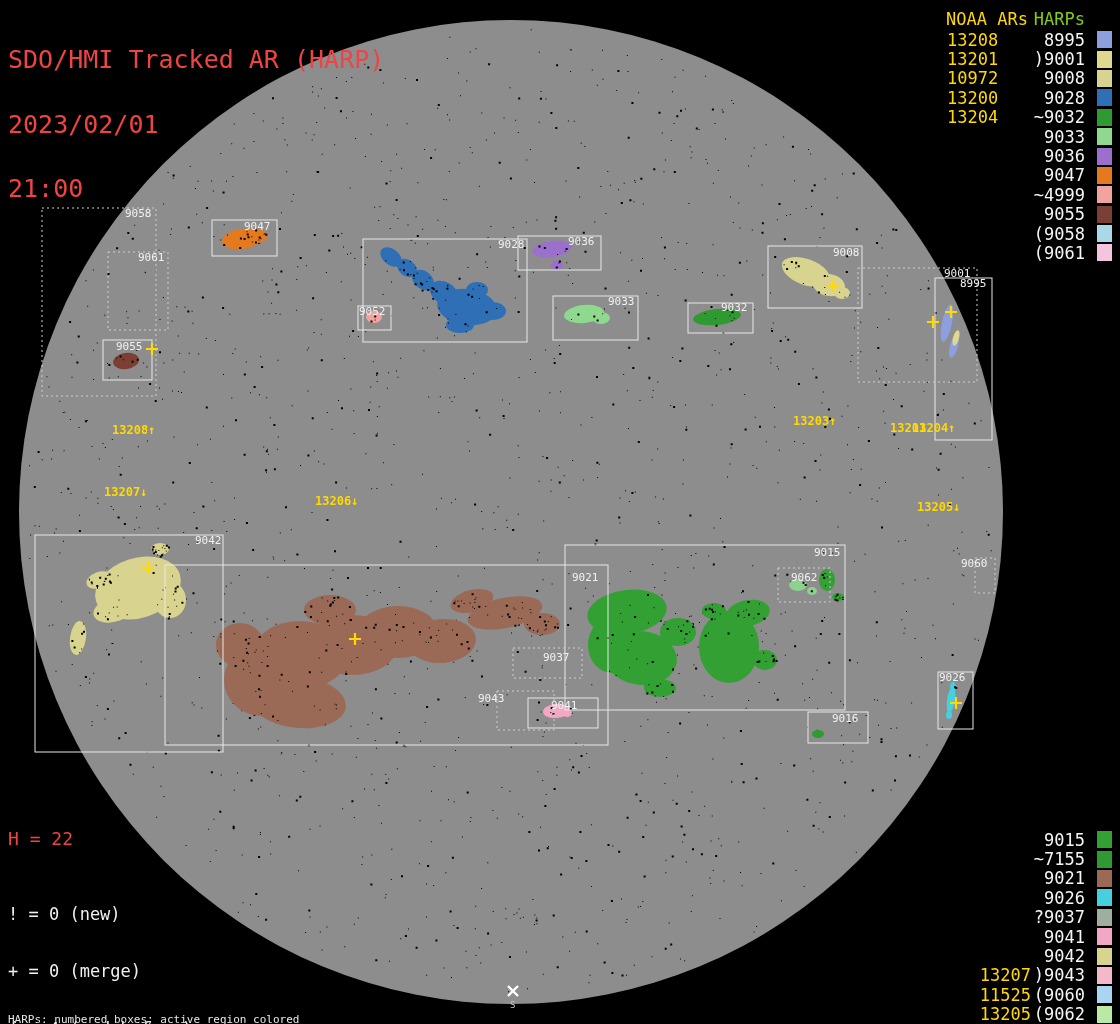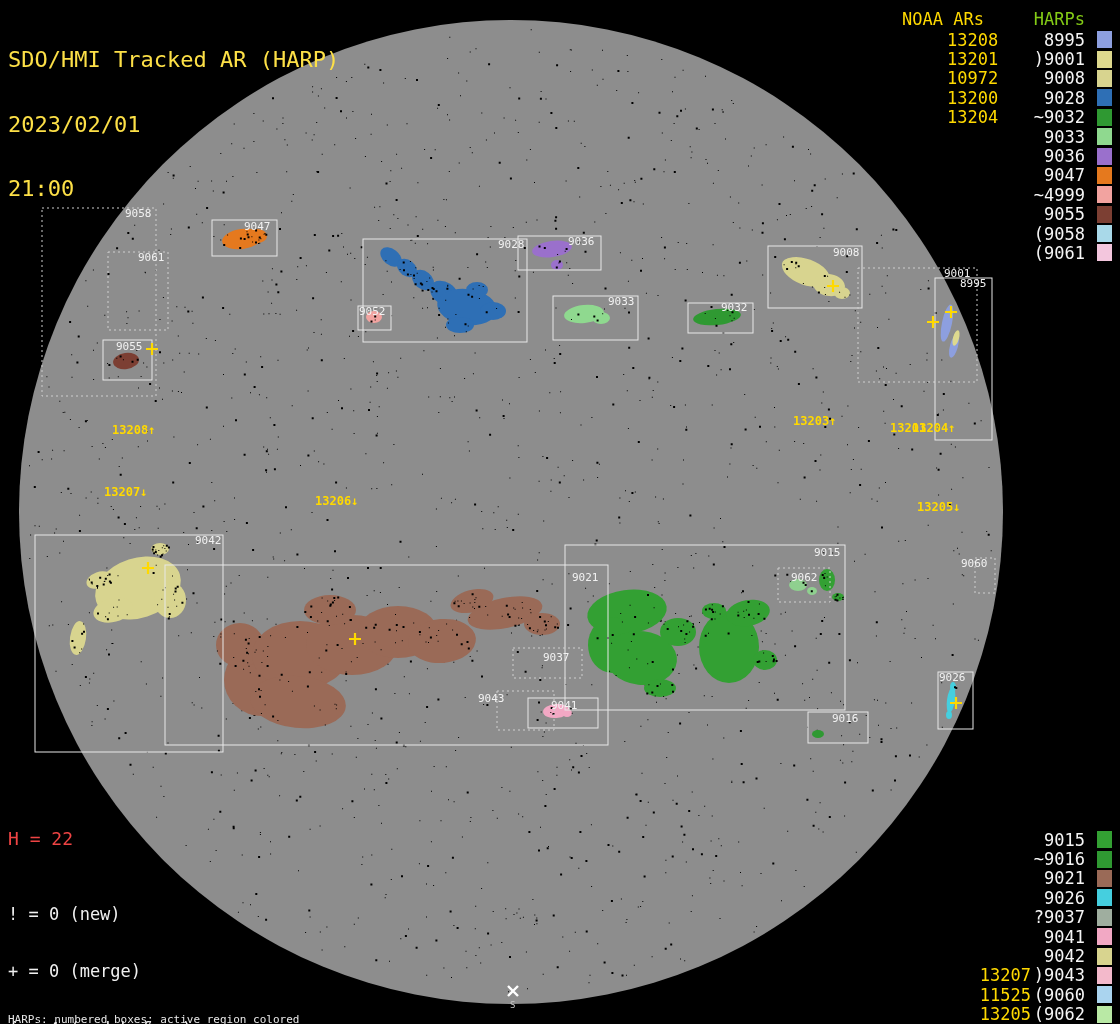--- a/index.html
+++ b/index.html
@@ -1,25 +1,25 @@
 <!DOCTYPE html>
 <html><head>
 <meta charset="utf-8">
 <style>
   html,body{margin:0;padding:0;background:#000;}
   #stage{position:relative;width:1120px;height:1024px;background:#000;overflow:hidden;
          font-family:"DejaVu Sans Mono",monospace;}
   svg{position:absolute;left:0;top:0;}
   svg text{font-family:"DejaVu Sans Mono",monospace;}
-  #title{position:absolute;left:8px;top:6px;font-size:22px;line-height:21.5px;color:#fde047;white-space:pre;}
+  #title{position:absolute;left:8px;top:6px;font-size:25px;line-height:21.5px;color:#ef4444;white-space:pre;}
   .legend{position:absolute;left:902px;width:210px;font-size:17px;}
   #legend-top{top:8px;}
   #legend-bottom{top:830px;}
   .lhead{display:flex;height:22px;align-items:center;}
-  .h-noaa{width:100px;color:#ffd900;}
+  .h-noaa{width:100px;color:#ffd900;margin-left:44px;}
   .h-harp{flex:1;text-align:right;padding-right:27px;color:#84cc16;}
   .lrow{display:flex;align-items:center;height:19.4px;margin-left:45px;}
   .lrow .noaa{width:84px;color:#ffd900;}
   #legend-bottom .lrow .noaa{text-align:right;}
   .lrow .harp{flex:1;text-align:right;color:#f5f5f5;white-space:pre;}
   .lrow .swatch{width:15px;height:17px;margin-left:12px;}
   #stats-h{position:absolute;left:8px;top:828px;font-size:18px;color:#ef4444;}
   #stats-lines{position:absolute;left:8px;top:866px;font-size:17px;line-height:19.3px;color:#f0f0f0;white-space:pre;}
   #footnotes{position:absolute;left:8px;top:991px;font-size:11px;line-height:11.5px;color:#e8e8e8;white-space:pre;}
 </style>
@@ -271,21 +271,21 @@
 
   <div id="legend-bottom" class="legend">
     <div id="rows-bottom">
         <div class="lrow">
           <span class="noaa"></span>
           <span class="harp">9015</span>
           <span class="swatch" style="background: rgb(51, 160, 51);"></span>
         </div>
         <div class="lrow">
           <span class="noaa"></span>
-          <span class="harp">~9016</span>
+          <span class="harp">~7155</span>
           <span class="swatch" style="background: rgb(47, 153, 50);"></span>
         </div>
         <div class="lrow">
           <span class="noaa"></span>
           <span class="harp">9021</span>
           <span class="swatch" style="background: rgb(154, 106, 87);"></span>
         </div>
         <div class="lrow">
           <span class="noaa"></span>
           <span class="harp">9026</span>

